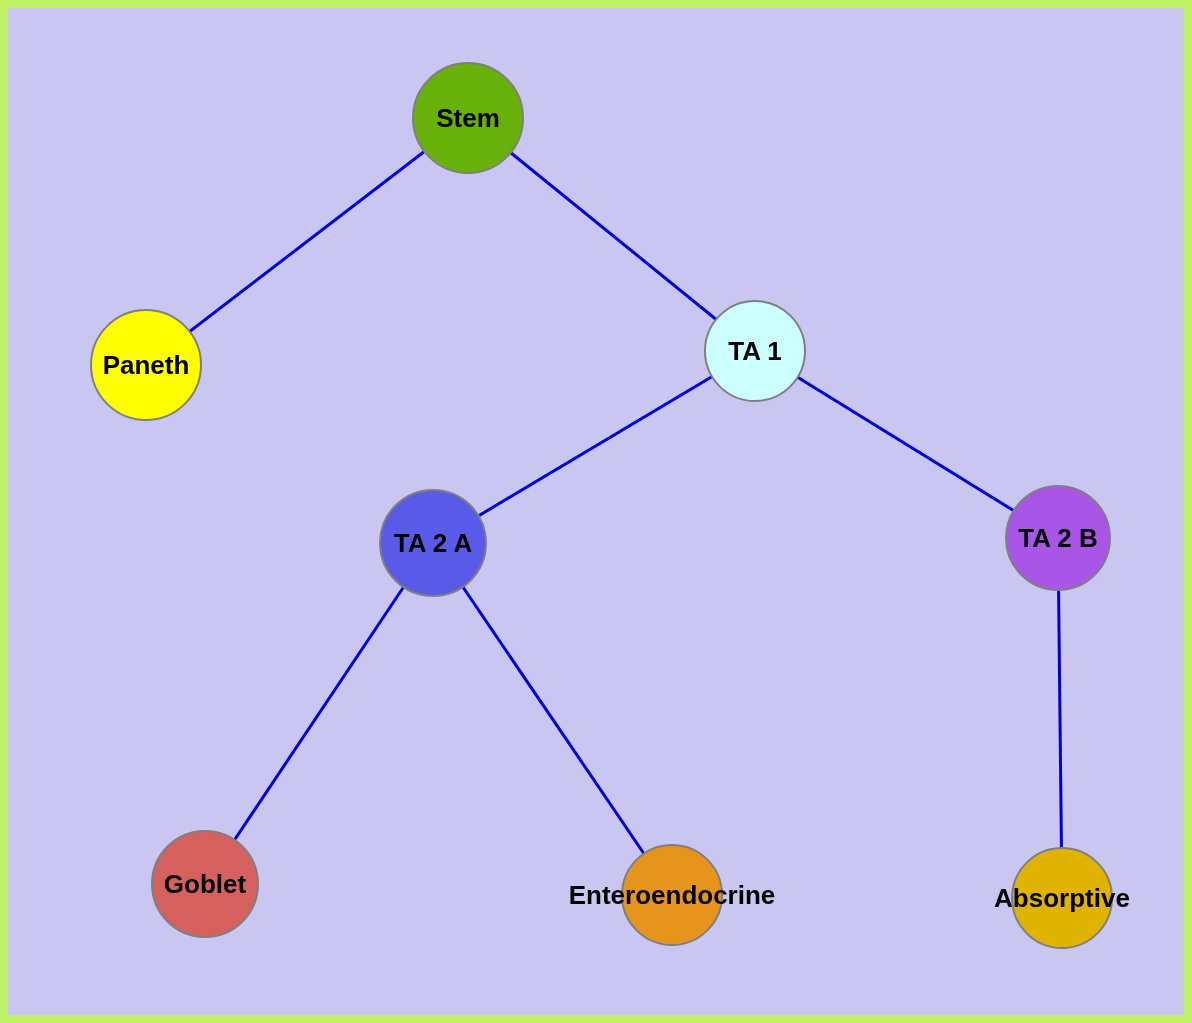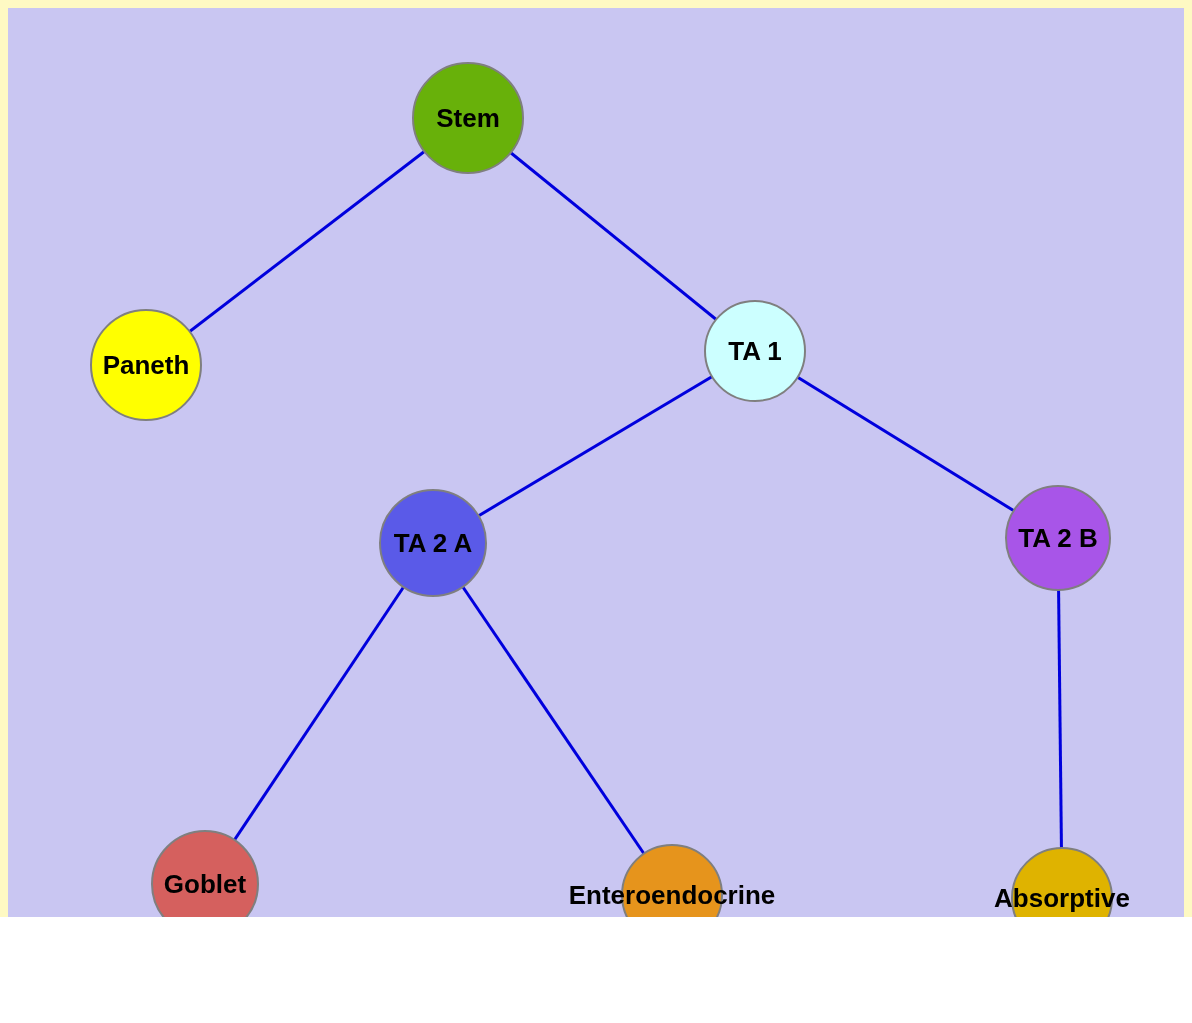--- a/index.html
+++ b/index.html
@@ -3,22 +3,22 @@
 <meta charset="utf-8">
 <style>
   html, body {
     margin: 0;
     padding: 0;
     background: #ffffff;
   }
   .stage {
     position: relative;
     width: 1192px;
-    height: 917px;
-    background: #fef9c3;
+    height: 1023px;
+    background: #bef264;
     overflow: hidden;
   }
   svg { display: block; }
   text {
     font-family: "Liberation Sans", "DejaVu Sans", sans-serif;
     font-weight: bold;
   }
 </style>
 </head>
 <body>

